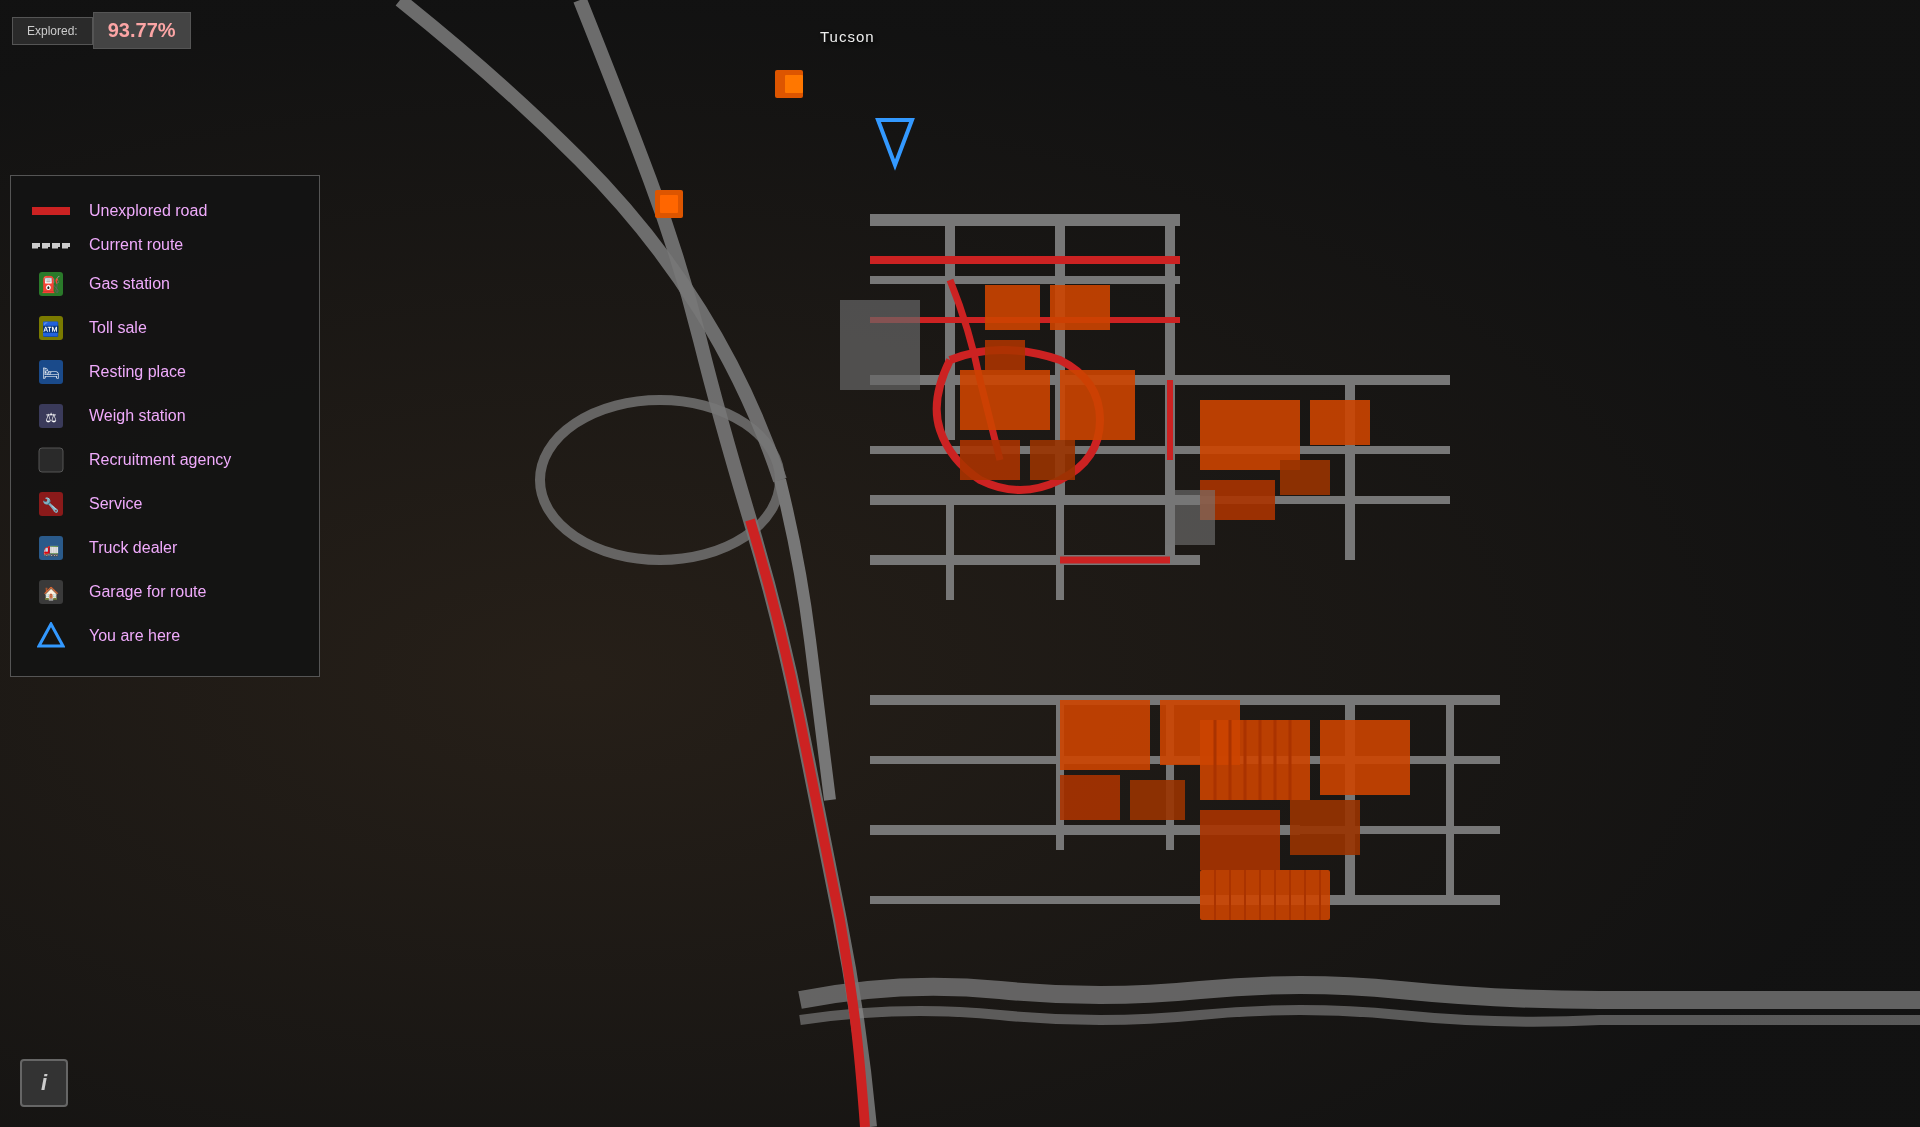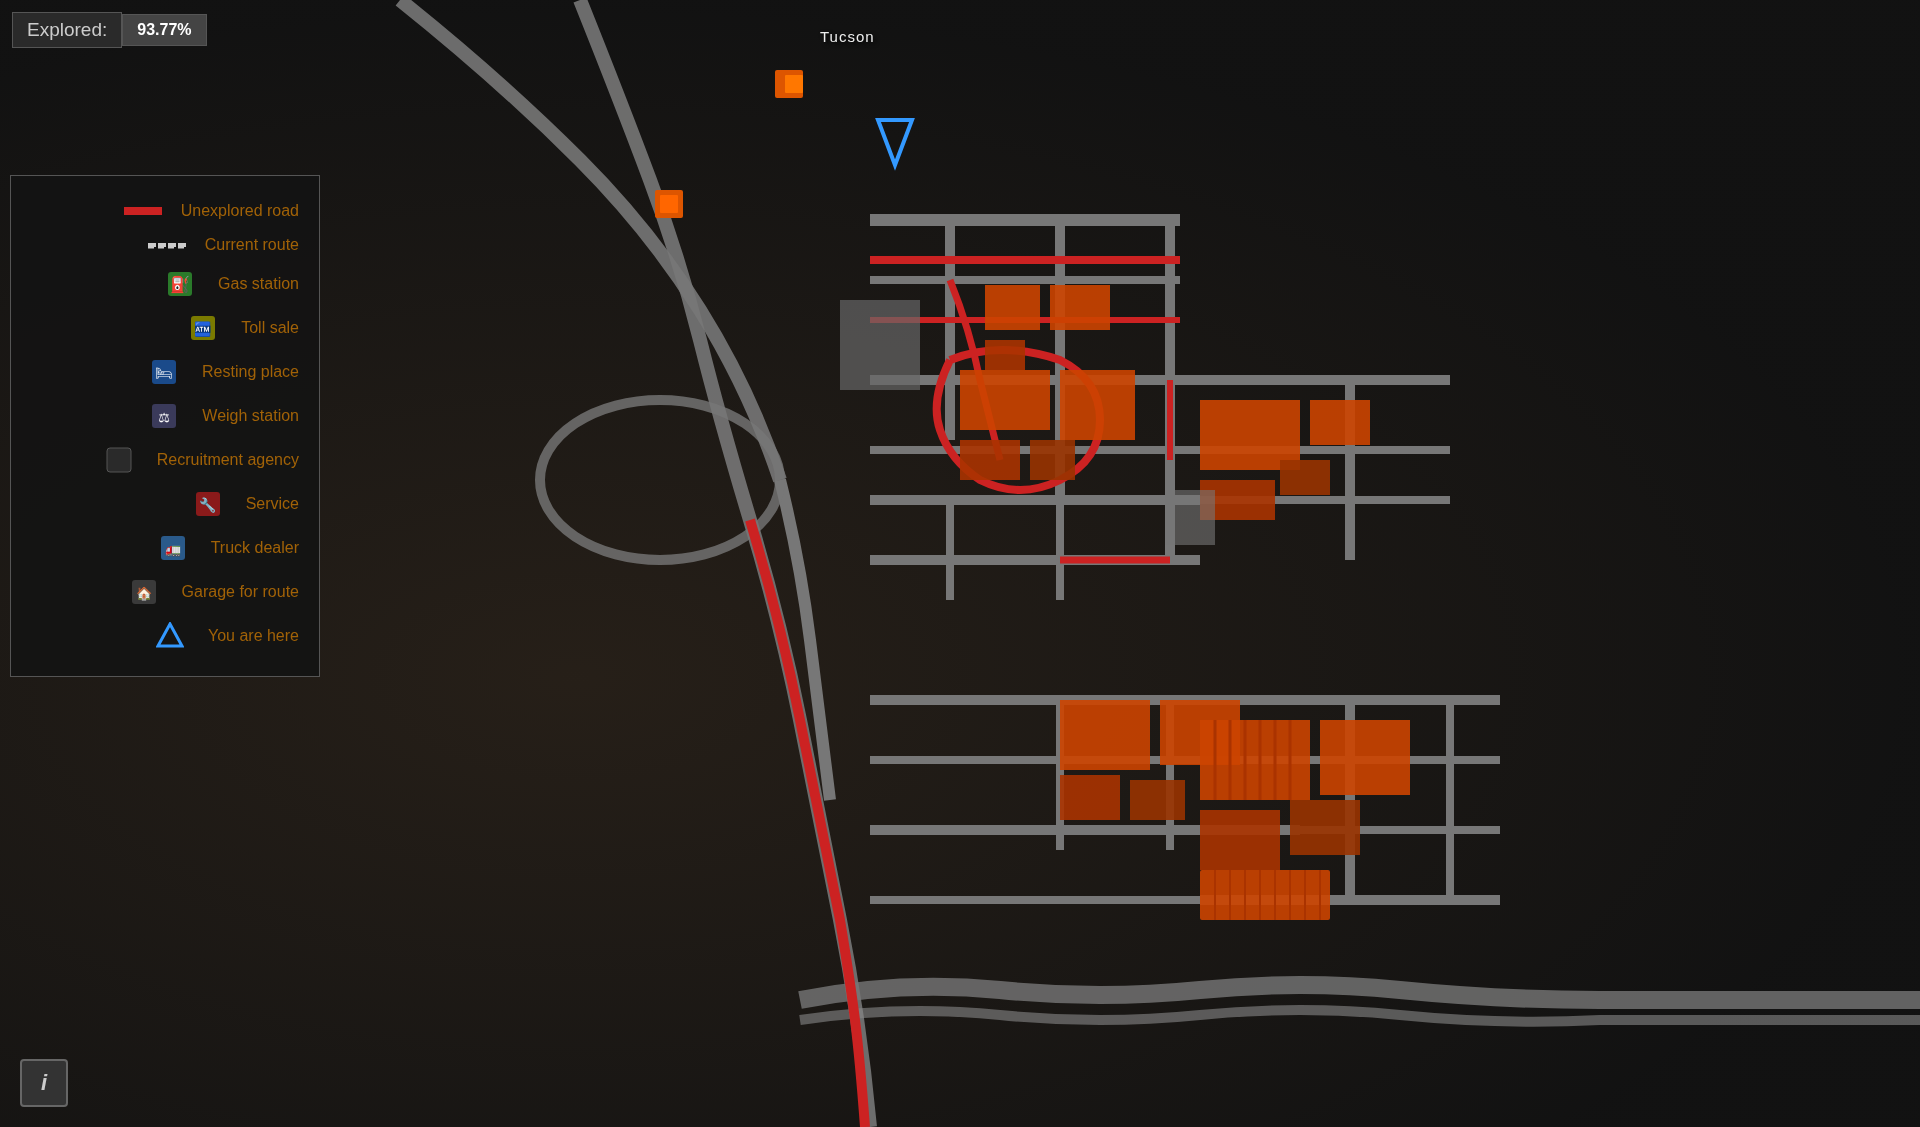--- a/index.html
+++ b/index.html
@@ -43,29 +43,29 @@
       left: 12px;
       display: flex;
       align-items: center;
       gap: 0;
       z-index: 100;
     }
     .explored-label {
       background: #2a2a2a;
       border: 1px solid #555;
       color: #ccc;
-      font-size: 19px;
+      font-size: 12px;
       padding: 6px 14px;
       font-weight: normal;
     }
     .explored-value {
       background: #444;
       border: 1px solid #555;
-      color: #ffffff;
-      font-size: 16px;
+      color: #fca5a5;
+      font-size: 20px;
       font-weight: bold;
       padding: 6px 14px;
     }
 
     
     .legend {
       position: absolute;
       top: 175px;
       left: 10px;
       width: 310px;
@@ -73,23 +73,22 @@
       border: 1px solid #555;
       padding: 18px 20px;
       z-index: 100;
     }
 
     .legend-item {
       display: flex;
       align-items: center;
       gap: 18px;
       padding: 8px 0;
-      color: #a16207;
+      color: #f0abfc;
       font-size: 16px;
-      justify-content: flex-end;
     }
 
     .legend-icon {
       width: 40px;
       display: flex;
       align-items: center;
       justify-content: center;
       flex-shrink: 0;
     }
 

